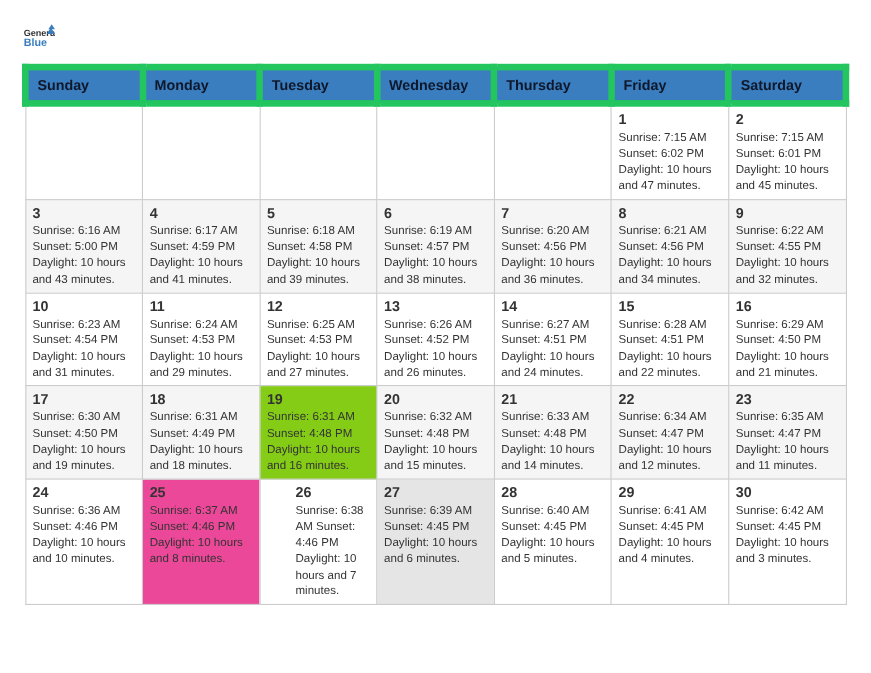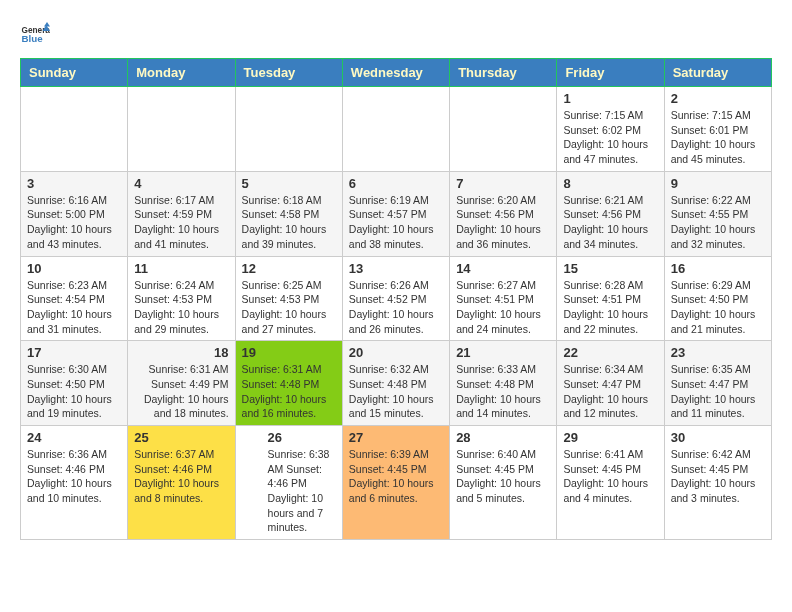--- a/index.html
+++ b/index.html
@@ -38,26 +38,26 @@
       font-size: 14px;
       color: #555;
     }
     .calendar {
       width: 100%;
       border-collapse: collapse;
       border: 1px solid #ccc;
     }
     .calendar th {
       background: #3a7ebf;
-      color: #fef9c3;
+      color: #0f172a;
       font-size: 13px;
       font-weight: bold;
       padding: 6px 8px;
       text-align: left;
-      border: 1px solid #22c55e;
+      border: 6px solid #22c55e;
     }
     .calendar td {
       border: 1px solid #ccc;
       vertical-align: top;
       padding: 4px 6px;
       width: calc(100% / 7);
       min-height: 80px;
       font-size: 11px;
       color: #333;
       background: #fff;
@@ -222,21 +222,21 @@
 Daylight: 10 hours and 21 minutes.</div>
         </td>
       </tr>
       <tr>
         <td style="background: rgb(245, 245, 245);">
           <span class="day-num">17</span>
           <div class="day-info">Sunrise: 6:30 AM
 Sunset: 4:50 PM
 Daylight: 10 hours and 19 minutes.</div>
         </td>
-        <td style="background: rgb(245, 245, 245); text-align: right;">
+        <td style="background: rgb(245, 245, 245);">
           <span class="day-num">18</span>
           <div class="day-info">Sunrise: 6:31 AM
 Sunset: 4:49 PM
 Daylight: 10 hours and 18 minutes.</div>
         </td>
         <td style="background: #84cc16;">
           <span class="day-num">19</span>
           <div class="day-info">Sunrise: 6:31 AM
 Sunset: 4:48 PM
 Daylight: 10 hours and 16 minutes.</div>
@@ -266,33 +266,33 @@
 Daylight: 10 hours and 11 minutes.</div>
         </td>
       </tr>
       <tr>
         <td style="background: rgb(255, 255, 255); margin-left: 10px;">
           <span class="day-num">24</span>
           <div class="day-info">Sunrise: 6:36 AM
 Sunset: 4:46 PM
 Daylight: 10 hours and 10 minutes.</div>
         </td>
-        <td style="background: #fde047;">
+        <td style="background: #ec4899;">
           <span class="day-num">25</span>
           <div class="day-info">Sunrise: 6:37 AM
 Sunset: 4:46 PM
 Daylight: 10 hours and 8 minutes.</div>
         </td>
         <td style="background: rgb(255, 255, 255); padding-left: 32px;">
           <span class="day-num">26</span>
           <div class="day-info">Sunrise: 6:38 AM
 Sunset: 4:46 PM
 Daylight: 10 hours and 7 minutes.</div>
         </td>
-        <td style="background: #fdba74;">
+        <td style="background: #e5e5e5;">
           <span class="day-num">27</span>
           <div class="day-info">Sunrise: 6:39 AM
 Sunset: 4:45 PM
 Daylight: 10 hours and 6 minutes.</div>
         </td>
         <td style="background: rgb(255, 255, 255);">
           <span class="day-num">28</span>
           <div class="day-info">Sunrise: 6:40 AM
 Sunset: 4:45 PM
 Daylight: 10 hours and 5 minutes.</div>

